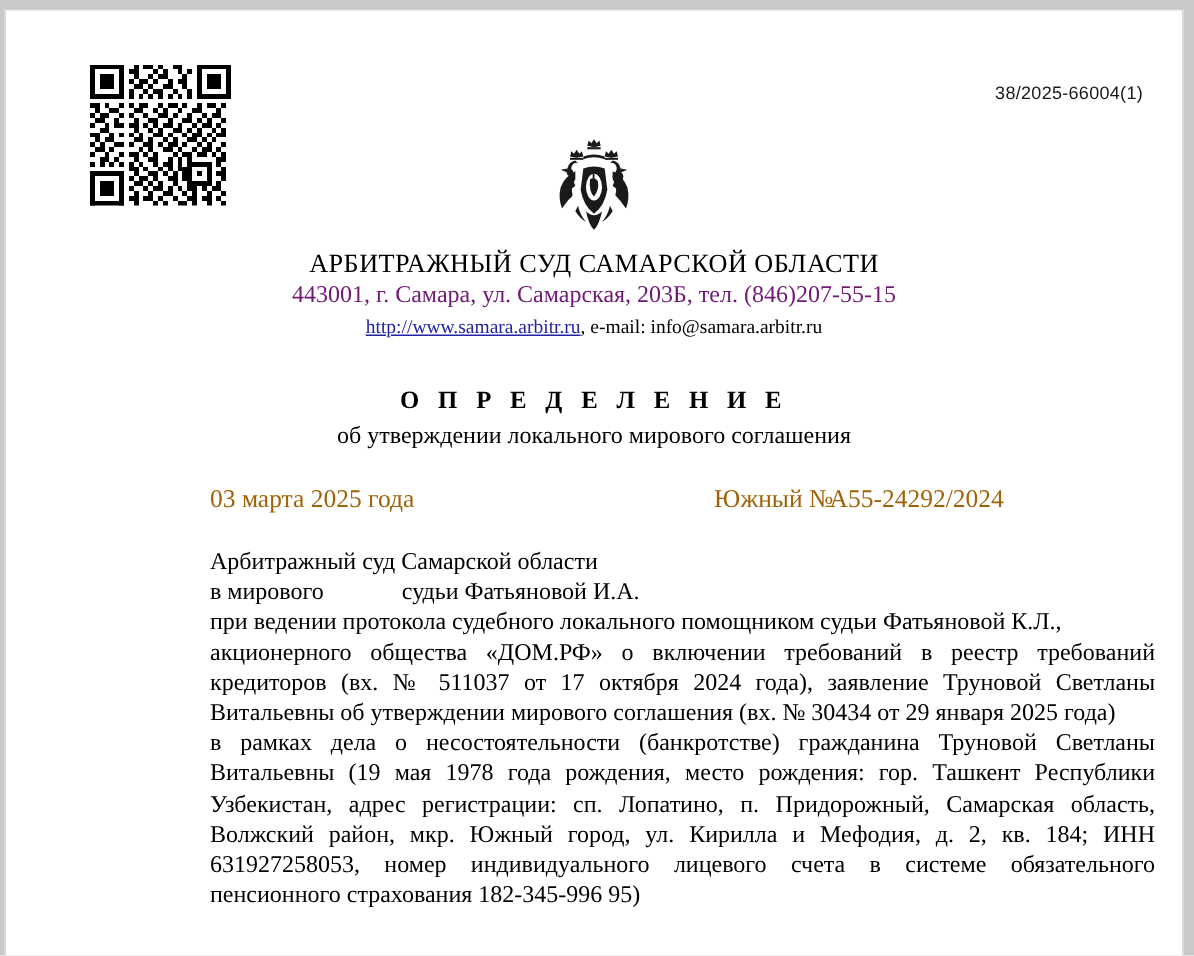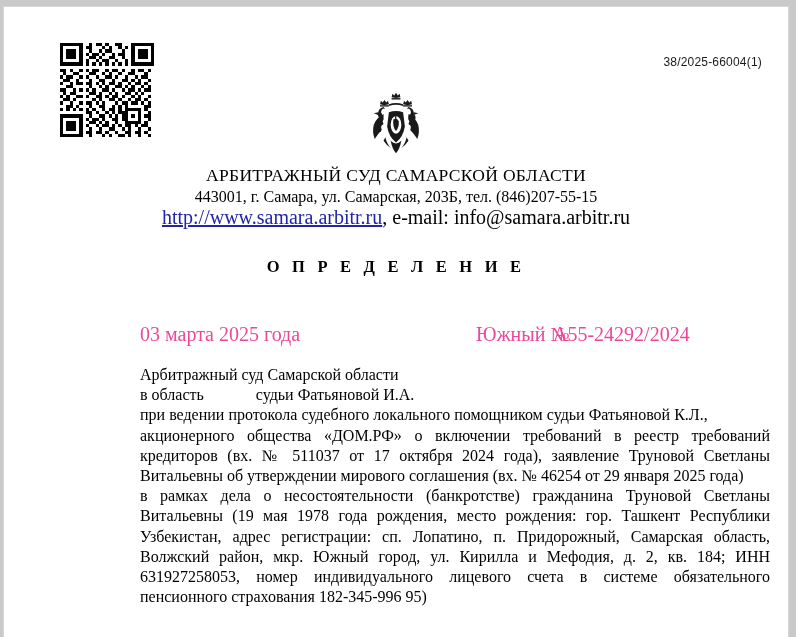--- a/index.html
+++ b/index.html
@@ -76,25 +76,25 @@
     line-height: 21px;
   }
   .court-name {
     font-size: 17.5px;
     letter-spacing: 0.3px;
     color: #000;
     white-space: nowrap;
   }
   .court-address {
     font-size: 16px;
-    color: #000000;
+    color: #701a75;
     white-space: nowrap;
   }
   .court-contacts {
-    font-size: 20px;
+    font-size: 13px;
     color: #000;
     white-space: nowrap;
   }
   .court-link {
     color: #2323a8;
     text-decoration: underline;
   }
 
   
   .title-block {
@@ -116,22 +116,22 @@
     line-height: 22px;
     margin-top: 2px;
   }
 
   
   .meta-row {
     position: absolute;
     left: 136px;
     top: 316px;
     width: 532px;
-    font-size: 20px;
-    color: #ec4899;
+    font-size: 17px;
+    color: #a16207;
     white-space: nowrap;
   }
   .meta-date { display: inline-block; }
   .meta-case-label {
     display: inline-block;
     position: absolute;
     left: 336px;
   }
   .meta-case-value {
     display: inline-block;
@@ -468,31 +468,32 @@
   <div class="court-header">
     <div class="court-name">АРБИТРАЖНЫЙ СУД САМАРСКОЙ ОБЛАСТИ</div>
     <div class="court-address">443001, г. Самара, ул. Самарская, 203Б, тел. (846)207-55-15</div>
     <div class="court-contacts">
       <a class="court-link" href="#">http://www.samara.arbitr.ru</a><span>, e-mail: </span><span>info@samara.arbitr.ru</span>
     </div>
   </div>
 
   <div class="title-block">
     <div class="doc-title">О П Р Е Д Е Л Е Н И Е</div>
+    <div class="doc-subtitle">об утверждении локального мирового соглашения</div>
   </div>
 
   <div class="meta-row">
     <span class="meta-date">03 марта 2025 года</span>
     <span class="meta-case-label">Южный №</span>
     <span class="meta-case-value">А55-24292/2024</span>
   </div>
 
   <div class="body-block">
     <div class="para-left">Арбитражный суд Самарской области</div>
     <div class="para-left">
-      <span>в область</span><span class="tab-gap"></span><span>судьи Фатьяновой И.А.</span>
+      <span>в мирового</span><span class="tab-gap"></span><span>судьи Фатьяновой И.А.</span>
     </div>
     <div class="para-left">при ведении протокола судебного локального помощником судьи Фатьяновой К.Л.,</div>
-    <div class="para-just">акционерного общества «ДОМ.РФ» о включении требований в реестр требований кредиторов (вх. № 511037 от 17 октября 2024 года), заявление Труновой Светланы Витальевны об утверждении мирового соглашения (вх. № 46254 от 29 января 2025 года)</div>
+    <div class="para-just">акционерного общества «ДОМ.РФ» о включении требований в реестр требований кредиторов (вх. № 511037 от 17 октября 2024 года), заявление Труновой Светланы Витальевны об утверждении мирового соглашения (вх. № 30434 от 29 января 2025 года)</div>
     <div class="para-just">в рамках дела о несостоятельности (банкротстве) гражданина Труновой Светланы Витальевны (19 мая 1978 года рождения, место рождения: гор. Ташкент Республики Узбекистан, адрес регистрации: сп. Лопатино, п. Придорожный, Самарская область, Волжский район, мкр. Южный город, ул. Кирилла и Мефодия, д. 2, кв. 184; ИНН 631927258053, номер индивидуального лицевого счета в системе обязательного пенсионного страхования 182-345-996 95)</div>
   </div>
 
 </div>
 
 </body></html>

